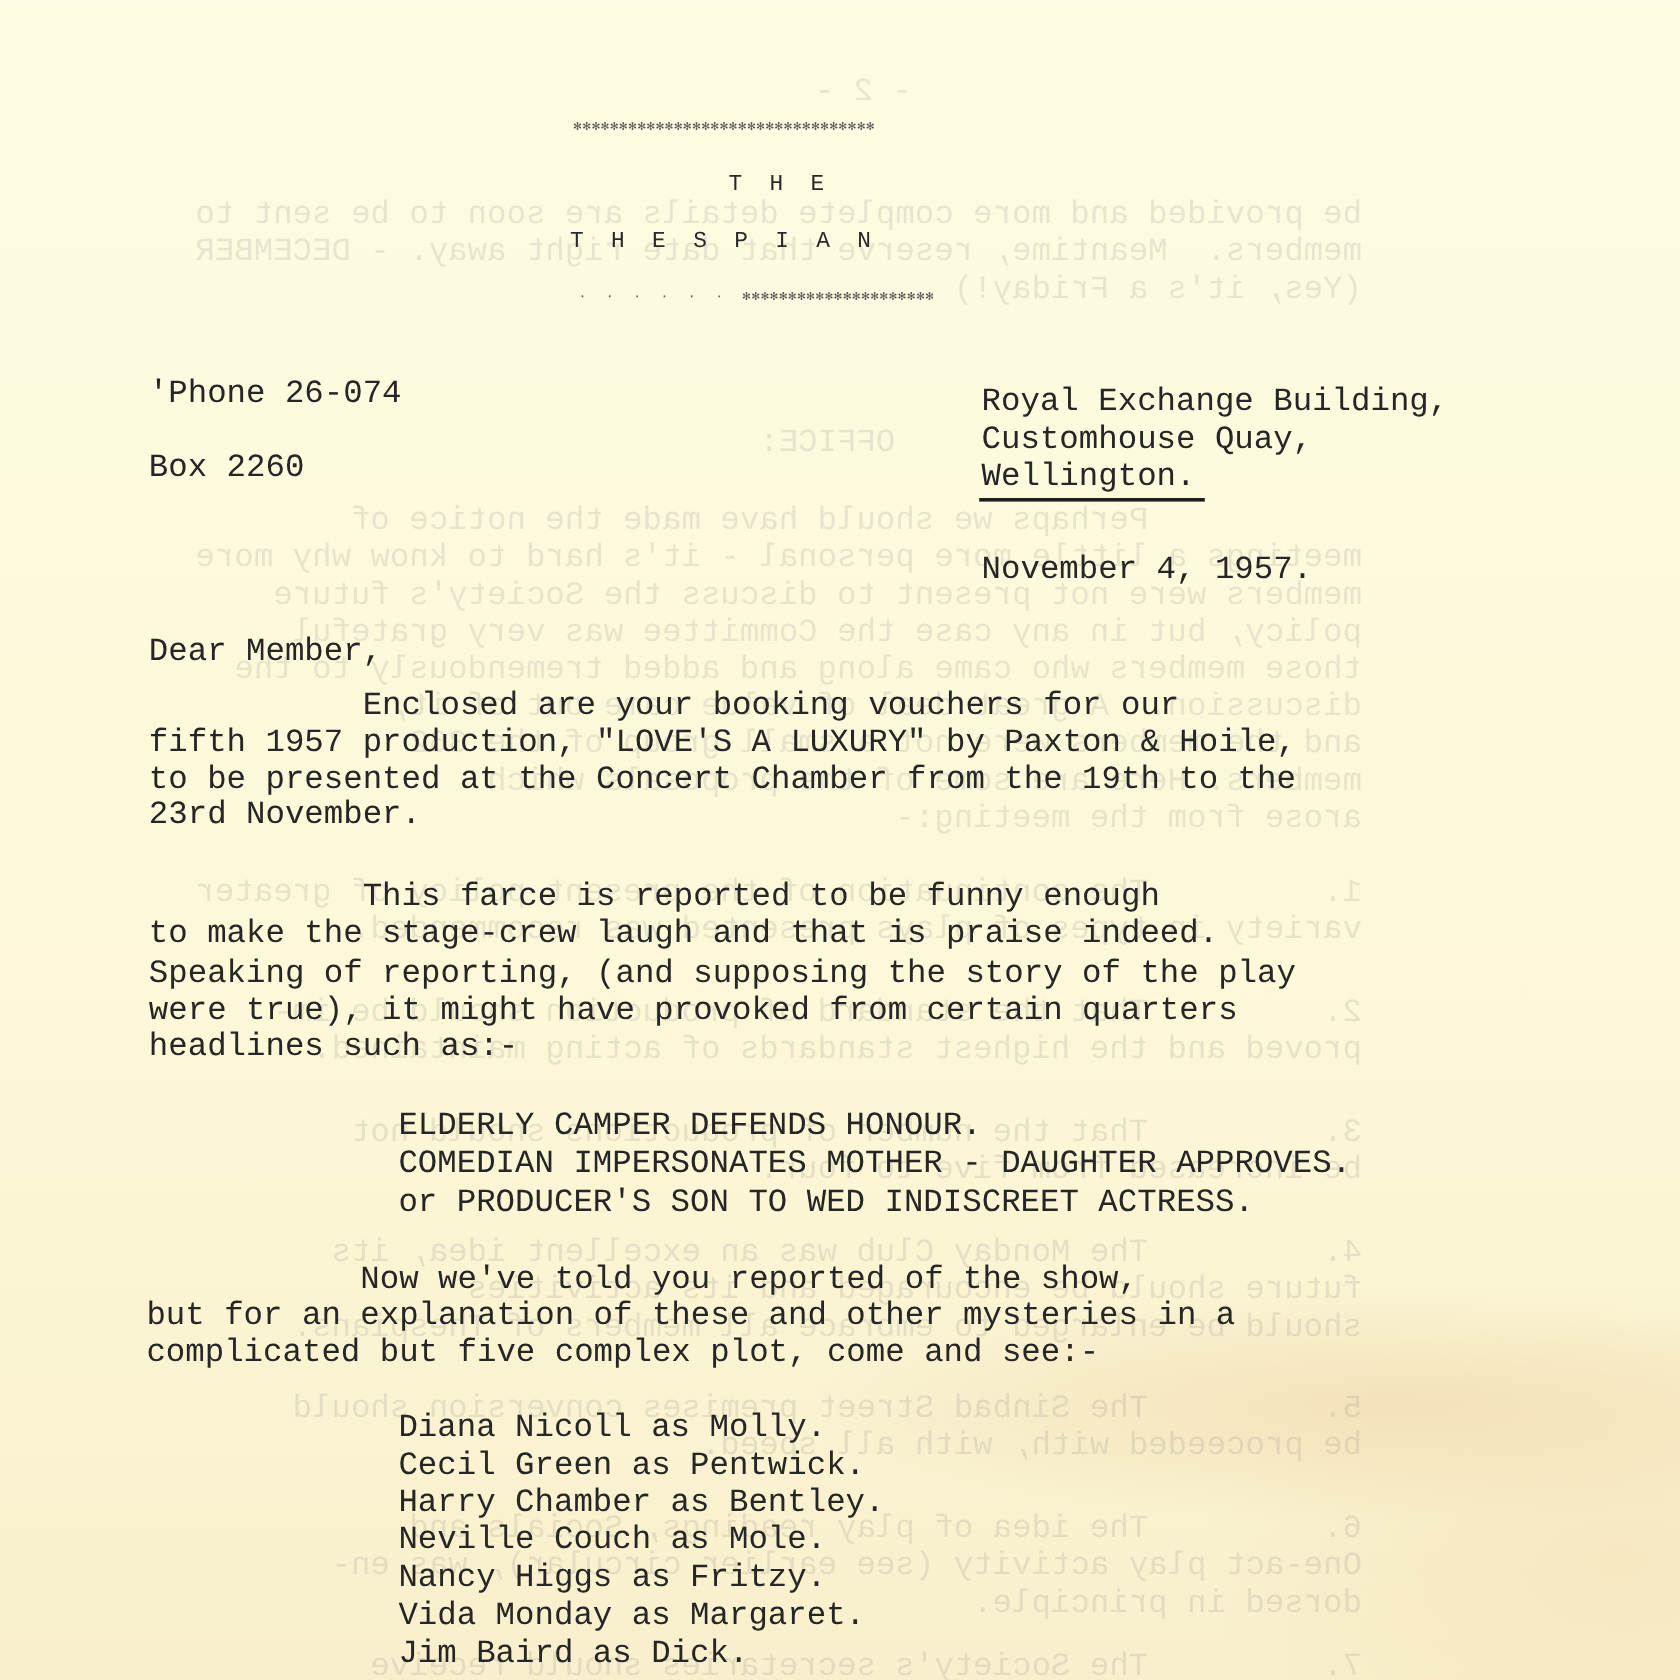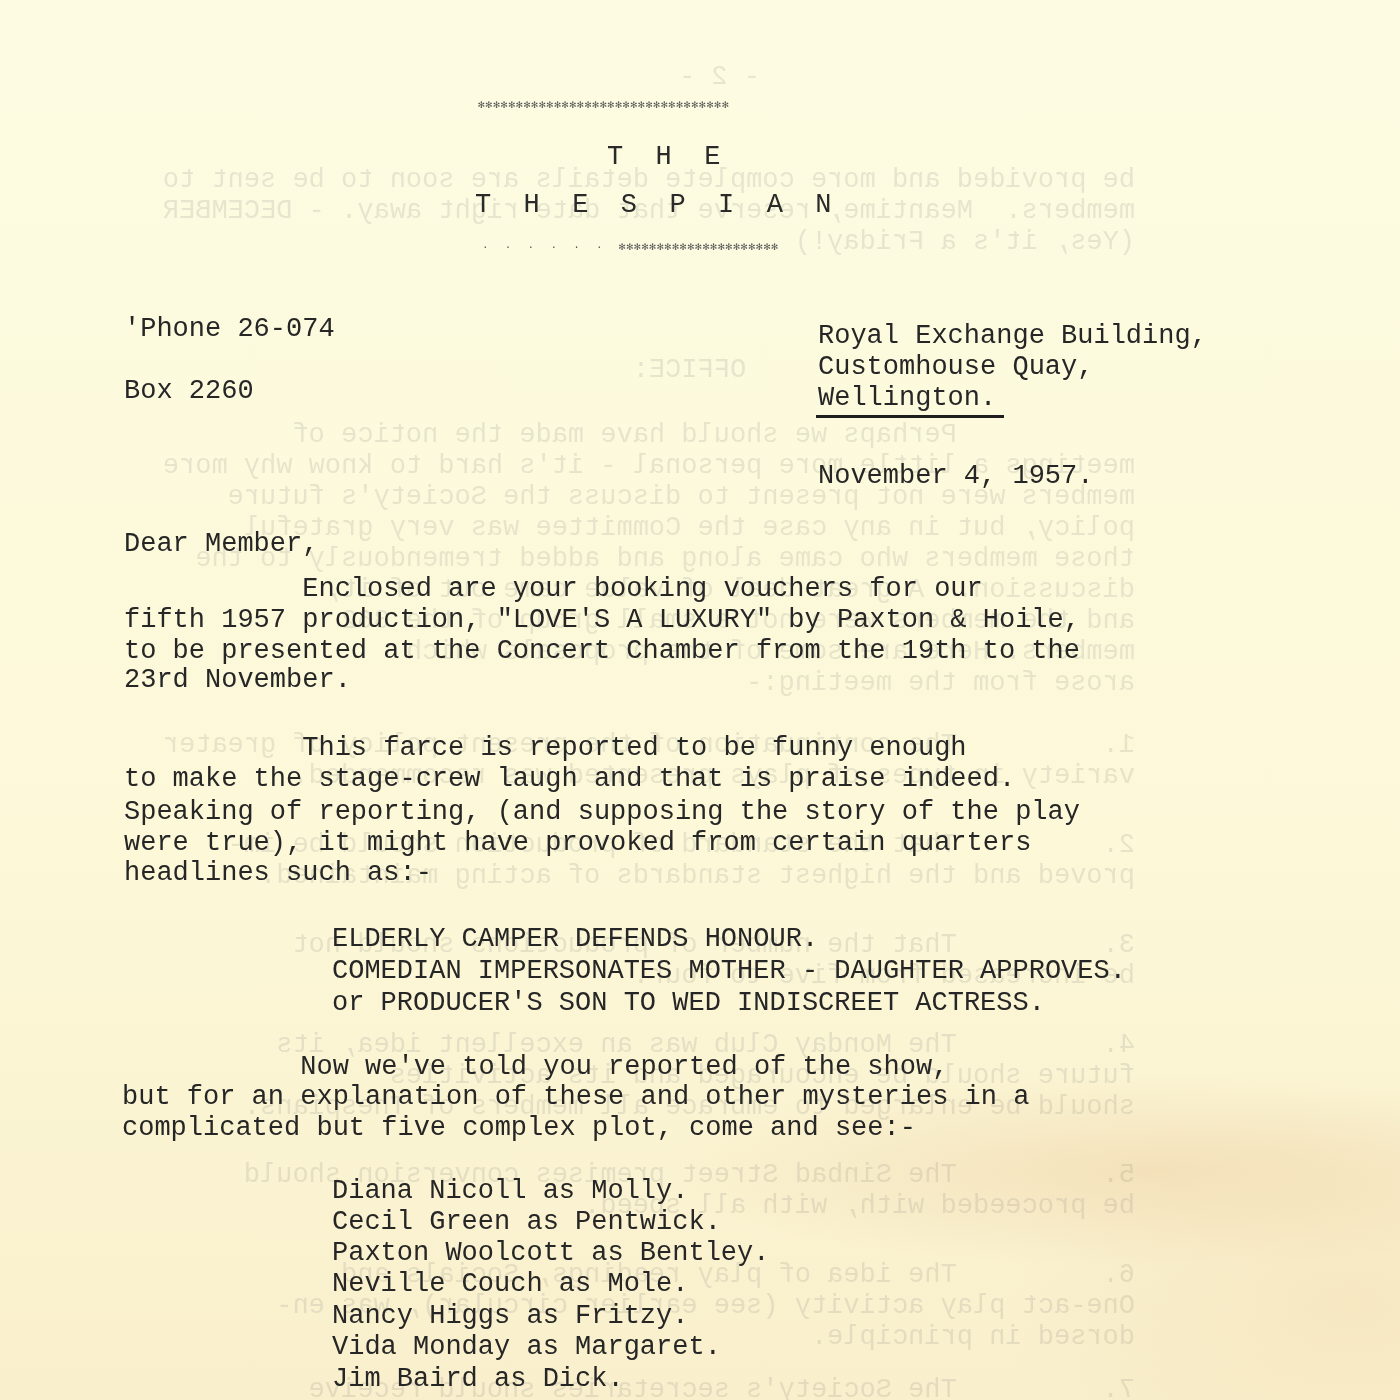--- a/index.html
+++ b/index.html
@@ -44,21 +44,21 @@
   .abs {
     position: absolute;
     white-space: pre;
   }
   .ornament {
     font-size: 11px;
     letter-spacing: 1px;
     color: #555;
   }
   .title-line {
-    font-size: 27px;
+    font-size: 19px;
     letter-spacing: 0;
     color: #2a2a2a;
   }
   .txt {
     font-size: 27px;
     color: #262626;
   }
   .underline {
     position: absolute;
     height: 3px;
@@ -133,17 +133,17 @@
 <div class="abs txt" style="left:332px; top:924px;">ELDERLY CAMPER DEFENDS HONOUR.</div>
 <div class="abs txt" style="left:332px; top:956px;">COMEDIAN IMPERSONATES MOTHER - DAUGHTER APPROVES.</div>
 <div class="abs txt" style="left:332px; top:988px;">or PRODUCER'S SON TO WED INDISCREET ACTRESS.</div>
 
 <div class="abs txt" style="left:122px; top:1052px;">           Now we've told you reported of the show,</div>
 <div class="abs txt" style="left:122px; top:1082px;">but for an explanation of these and other mysteries in a</div>
 <div class="abs txt" style="left:122px; top:1113px;">complicated but five complex plot, come and see:-</div>
 
 <div class="abs txt" style="left:332px; top:1176px;">Diana Nicoll as Molly.</div>
 <div class="abs txt" style="left:332px; top:1207px;">Cecil Green as Pentwick.</div>
-<div class="abs txt" style="left:332px; top:1238px;">Paxton Woolcott as Bentley.</div>
+<div class="abs txt" style="left:332px; top:1238px;">Harry Chamber as Bentley.</div>
 <div class="abs txt" style="left:332px; top:1269px;">Neville Couch as Mole.</div>
 <div class="abs txt" style="left:332px; top:1301px;">Nancy Higgs as Fritzy.</div>
 <div class="abs txt" style="left:332px; top:1332px;">Vida Monday as Margaret.</div>
 <div class="abs txt" style="left:332px; top:1364px;">Jim Baird as Dick.</div>
 
 </body></html>

